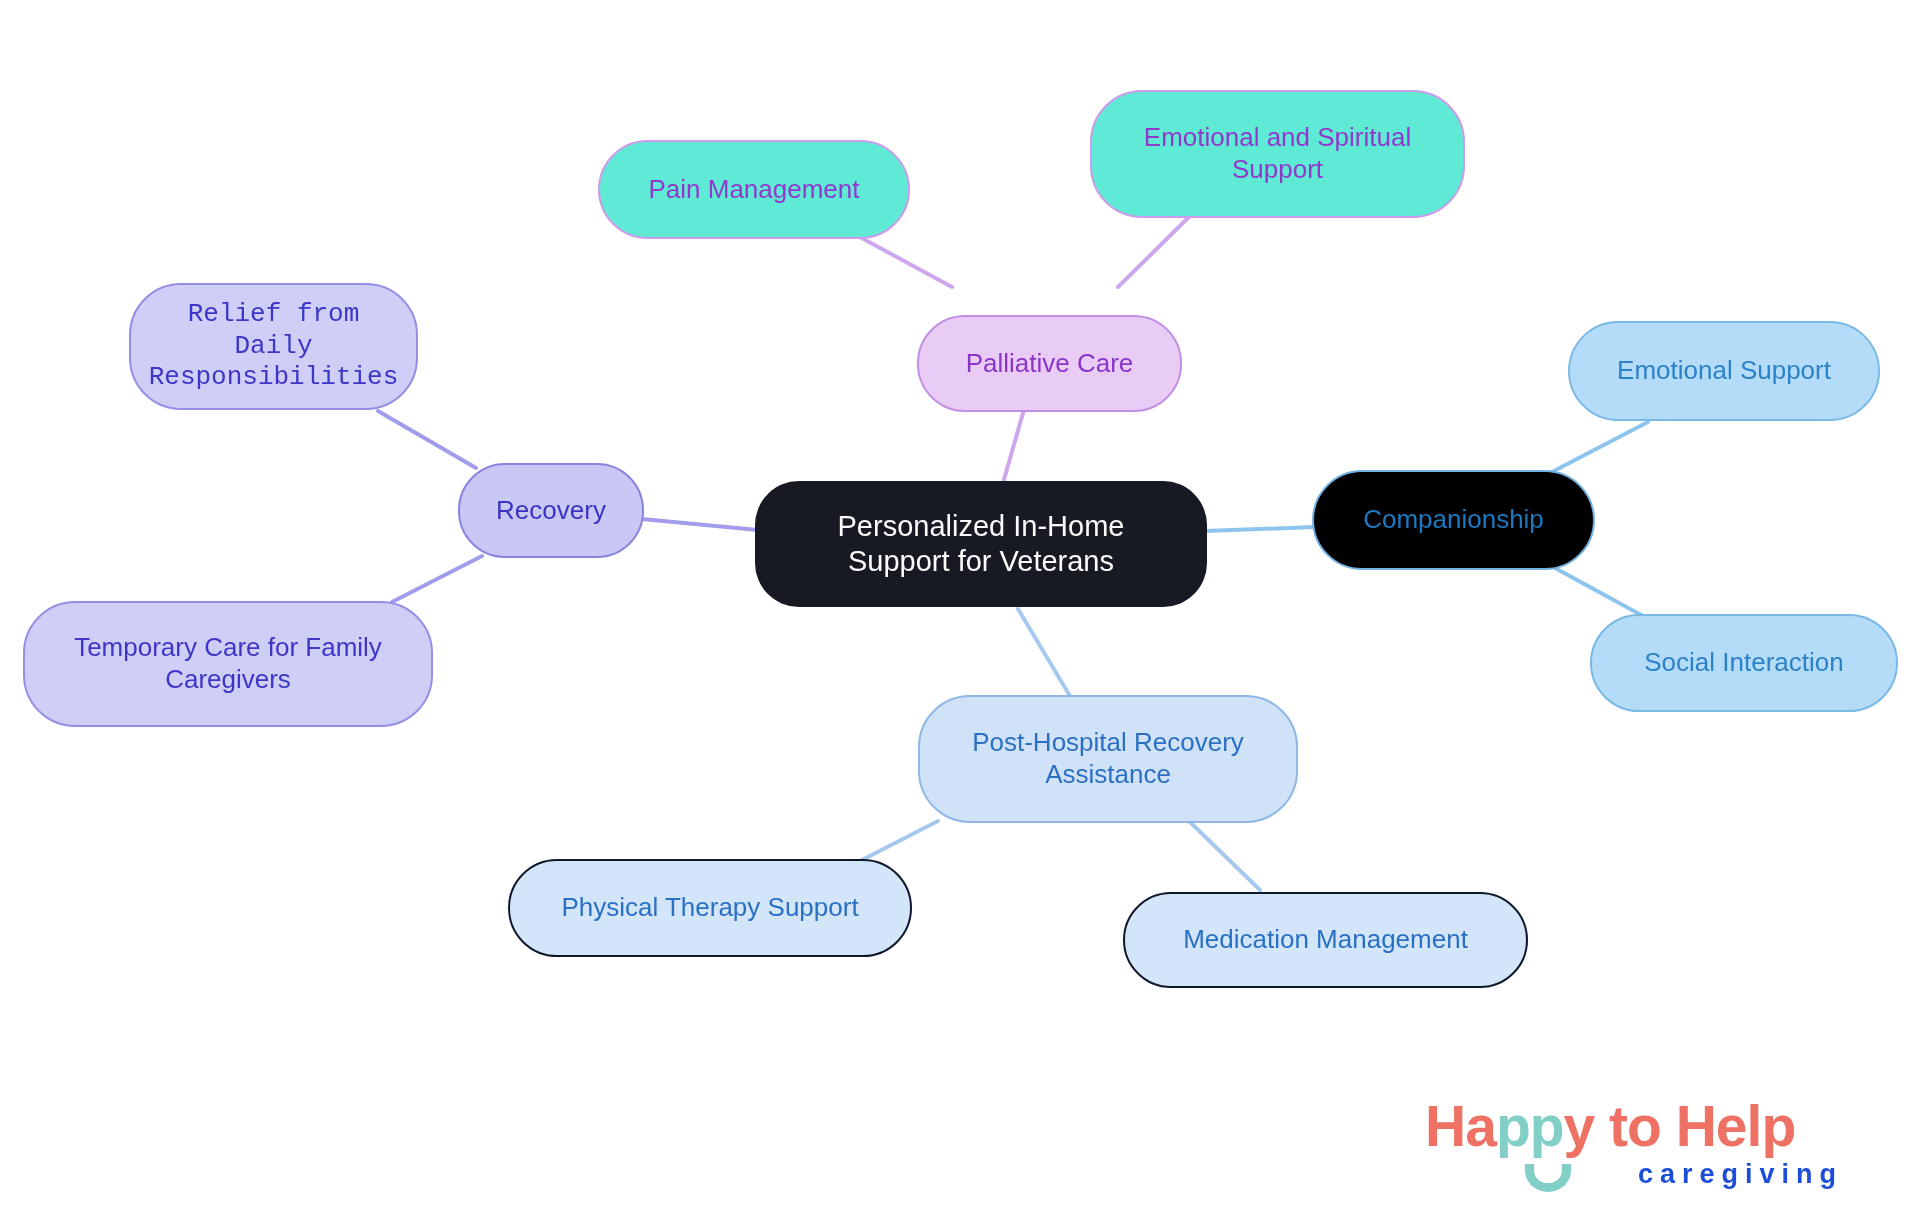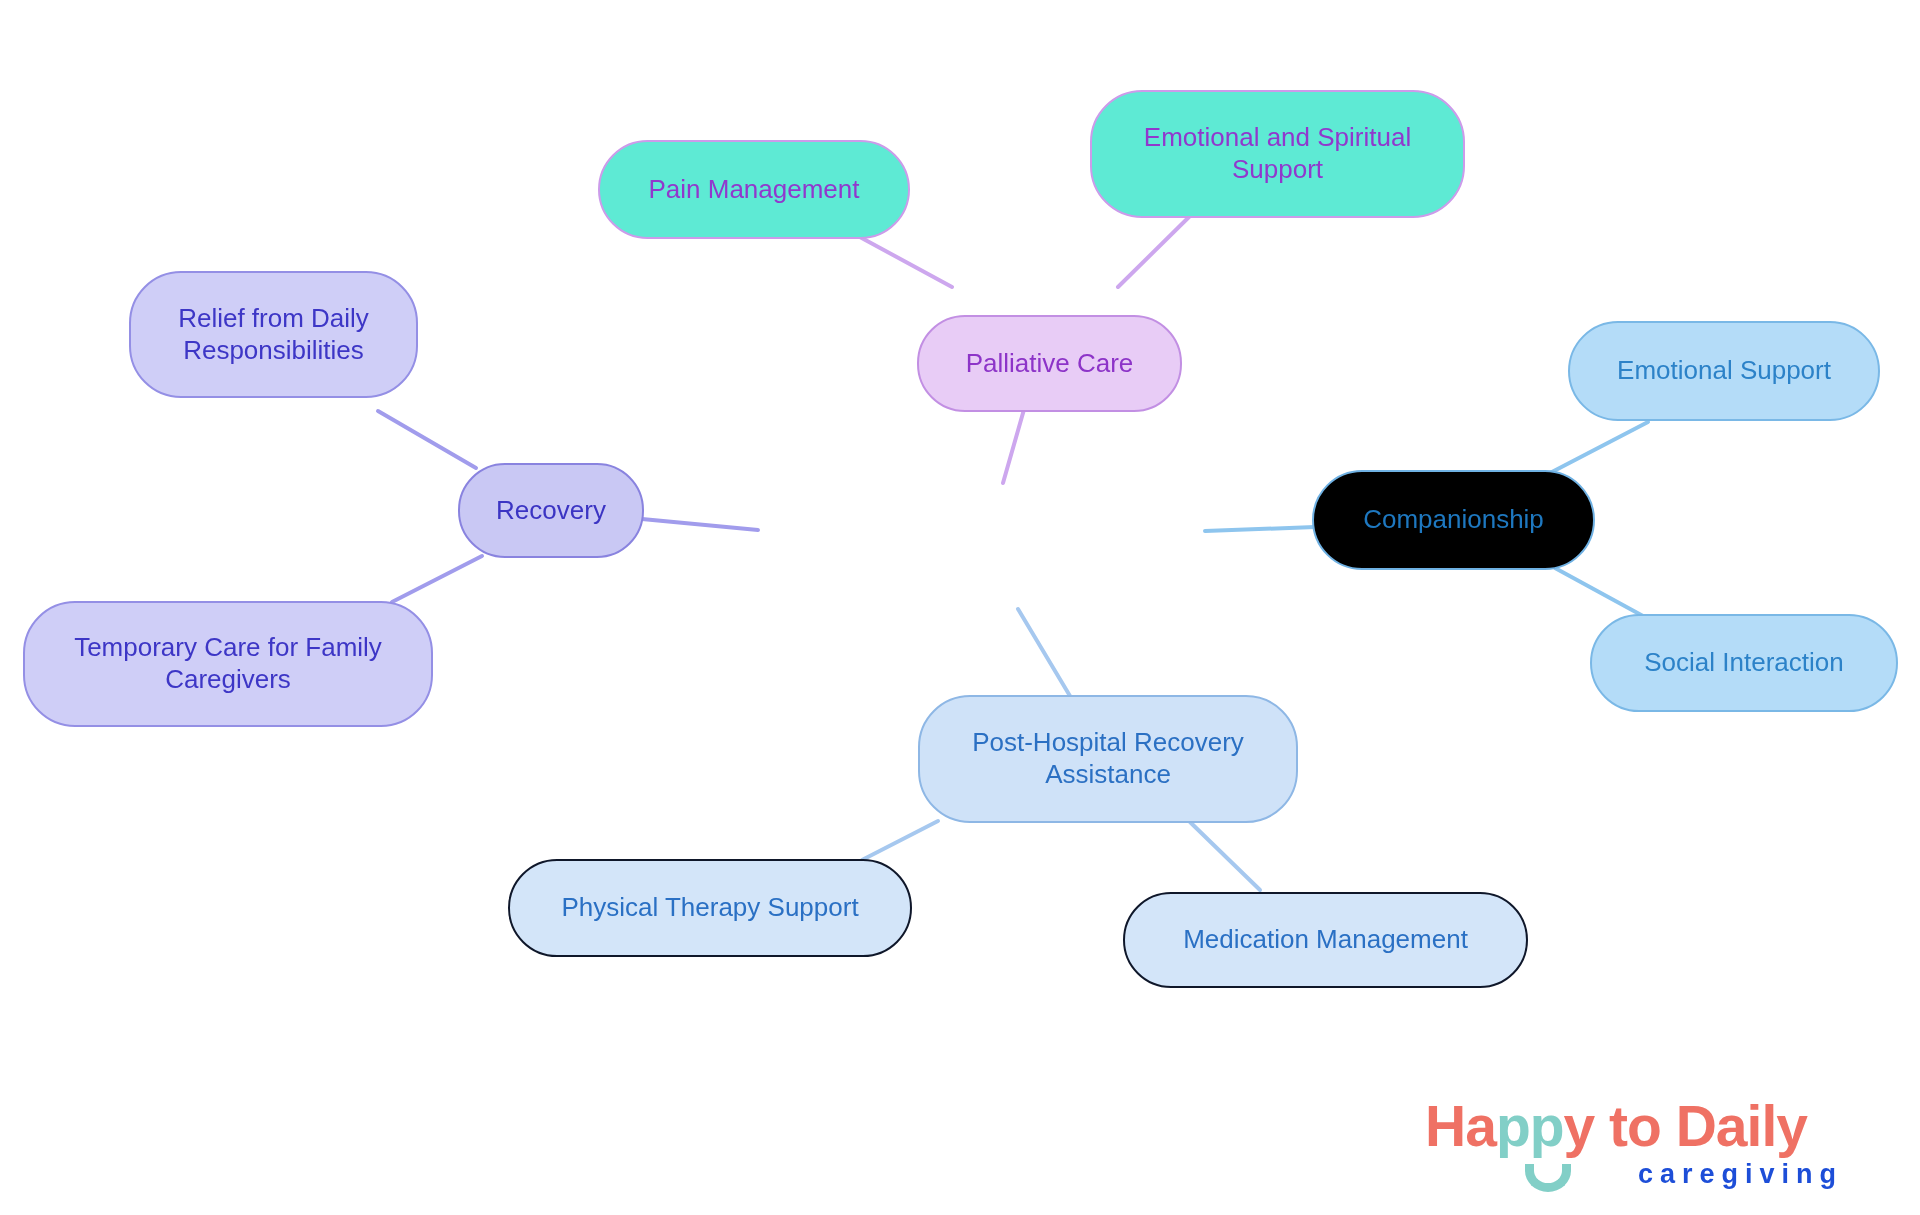--- a/index.html
+++ b/index.html
@@ -38,21 +38,21 @@
 
   
   #n-center{left:755px;top:481px;width:452px;height:126px;padding:0 28px;}
   #n-palliative{left:917px;top:283px;width:265px;height:97px;border-radius:48px;margin-top:32px;}
   #n-pain{left:598px;top:140px;width:312px;height:99px;border-radius:50px;}
   #n-ess{left:1090px;top:90px;width:375px;height:128px;border-radius:52px;padding:0 30px;}
   #n-companionship{left:1312px;top:470px;width:283px;height:100px;border-radius:50px;}
   #n-emotional{left:1568px;top:321px;width:312px;height:100px;border-radius:50px;}
   #n-social{left:1590px;top:614px;width:308px;height:98px;border-radius:49px;}
   #n-respite{left:458px;top:463px;width:186px;height:95px;border-radius:47px;}
-  #n-relief{left:129px;top:271px;width:289px;height:127px;border-radius:52px;padding:0 26px;}
+  #n-relief{left:129px;top:283px;width:289px;height:127px;border-radius:52px;padding:0 26px;font-family:Liberation Mono, monospace;}
   #n-temporary{left:23px;top:601px;width:410px;height:126px;border-radius:52px;padding:0 30px;}
   #n-posthospital{left:918px;top:695px;width:380px;height:128px;border-radius:52px;padding:0 30px;}
   #n-physical{left:508px;top:859px;width:404px;height:98px;border-radius:49px;}
   #n-medication{left:1123px;top:892px;width:405px;height:96px;border-radius:48px;}
 
   
   .logo{position:absolute;left:1425px;top:1098px;width:460px;}
   .logo .brand{
     font-size:57px;font-weight:800;letter-spacing:-1px;
     color:#ef7164;line-height:1.0;white-space:nowrap;
@@ -88,36 +88,37 @@
 
     <line x1="758" y1="530" x2="642" y2="519" stroke="#a19cec" stroke-width="4" stroke-linecap="round"></line>
     <line x1="476" y1="468" x2="378" y2="411" stroke="#a19cec" stroke-width="4" stroke-linecap="round"></line>
     <line x1="482" y1="556" x2="392" y2="602" stroke="#a19cec" stroke-width="4" stroke-linecap="round"></line>
 
     <line x1="1018" y1="609" x2="1070" y2="696" stroke="#a6c8ef" stroke-width="4" stroke-linecap="round"></line>
     <line x1="938" y1="821" x2="862" y2="860" stroke="#a6c8ef" stroke-width="4" stroke-linecap="round"></line>
     <line x1="1190" y1="822" x2="1260" y2="890" stroke="#a6c8ef" stroke-width="4" stroke-linecap="round"></line>
   </svg>
 
+  <div id="n-center" class="node center">Personalized In-Home Support for Veterans</div>
 
   <div id="n-palliative" class="node branch-purple">Palliative Care</div>
   <div id="n-pain" class="node child-purple">Pain Management</div>
   <div id="n-ess" class="node child-purple">Emotional and Spiritual Support</div>
 
   <div id="n-companionship" class="node branch-blue">Companionship</div>
   <div id="n-emotional" class="node child-blue">Emotional Support</div>
   <div id="n-social" class="node child-blue">Social Interaction</div>
 
   <div id="n-respite" class="node branch-peri">Recovery</div>
   <div id="n-relief" class="node child-peri">Relief from Daily Responsibilities</div>
   <div id="n-temporary" class="node child-peri">Temporary Care for Family Caregivers</div>
 
   <div id="n-posthospital" class="node branch-lblue">Post-Hospital Recovery Assistance</div>
   <div id="n-physical" class="node child-lblue">Physical Therapy Support</div>
   <div id="n-medication" class="node child-lblue">Medication Management</div>
 
   <div class="logo">
-    <div class="brand"><span>Ha</span><span class="teal">pp</span><span>y to Daily</span></div>
+    <div class="brand"><span>Ha</span><span class="teal">pp</span><span>y to Help</span></div>
     <div class="smile"></div>
     <div class="tagline">caregiving</div>
   </div>
 
 </div>
 
 </body></html>

